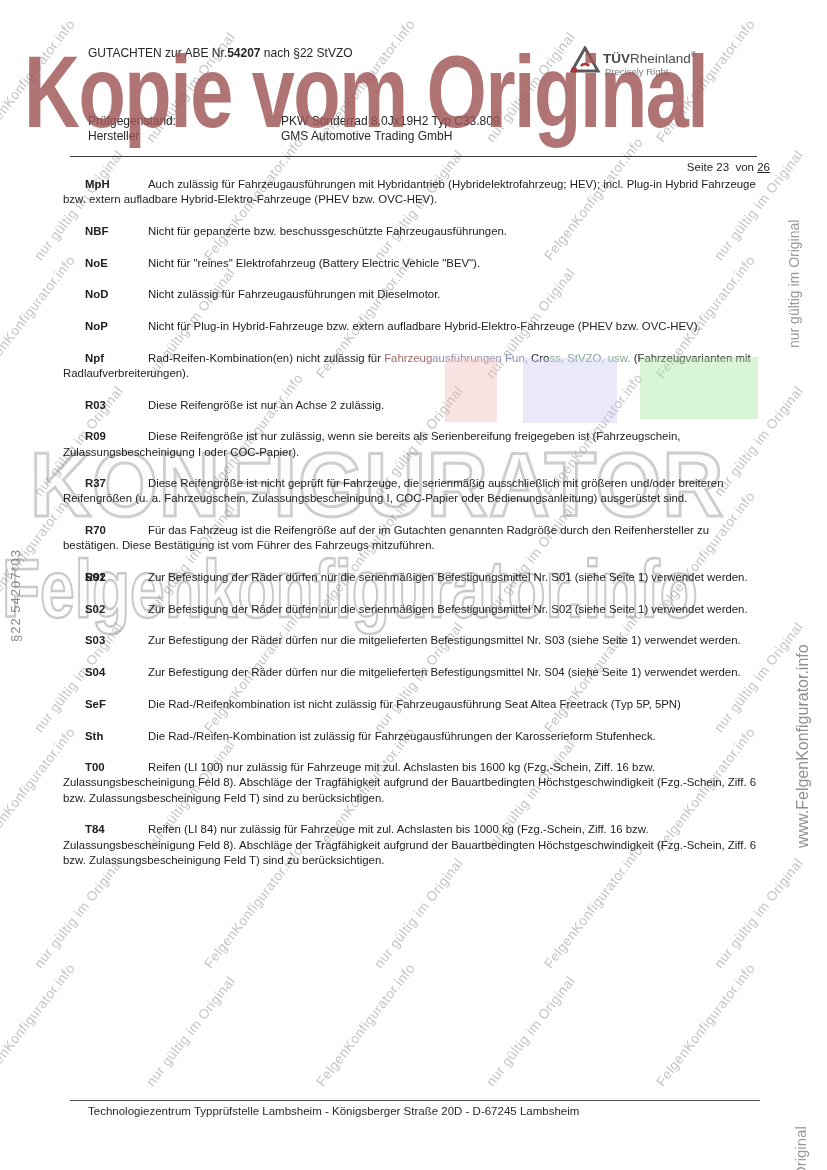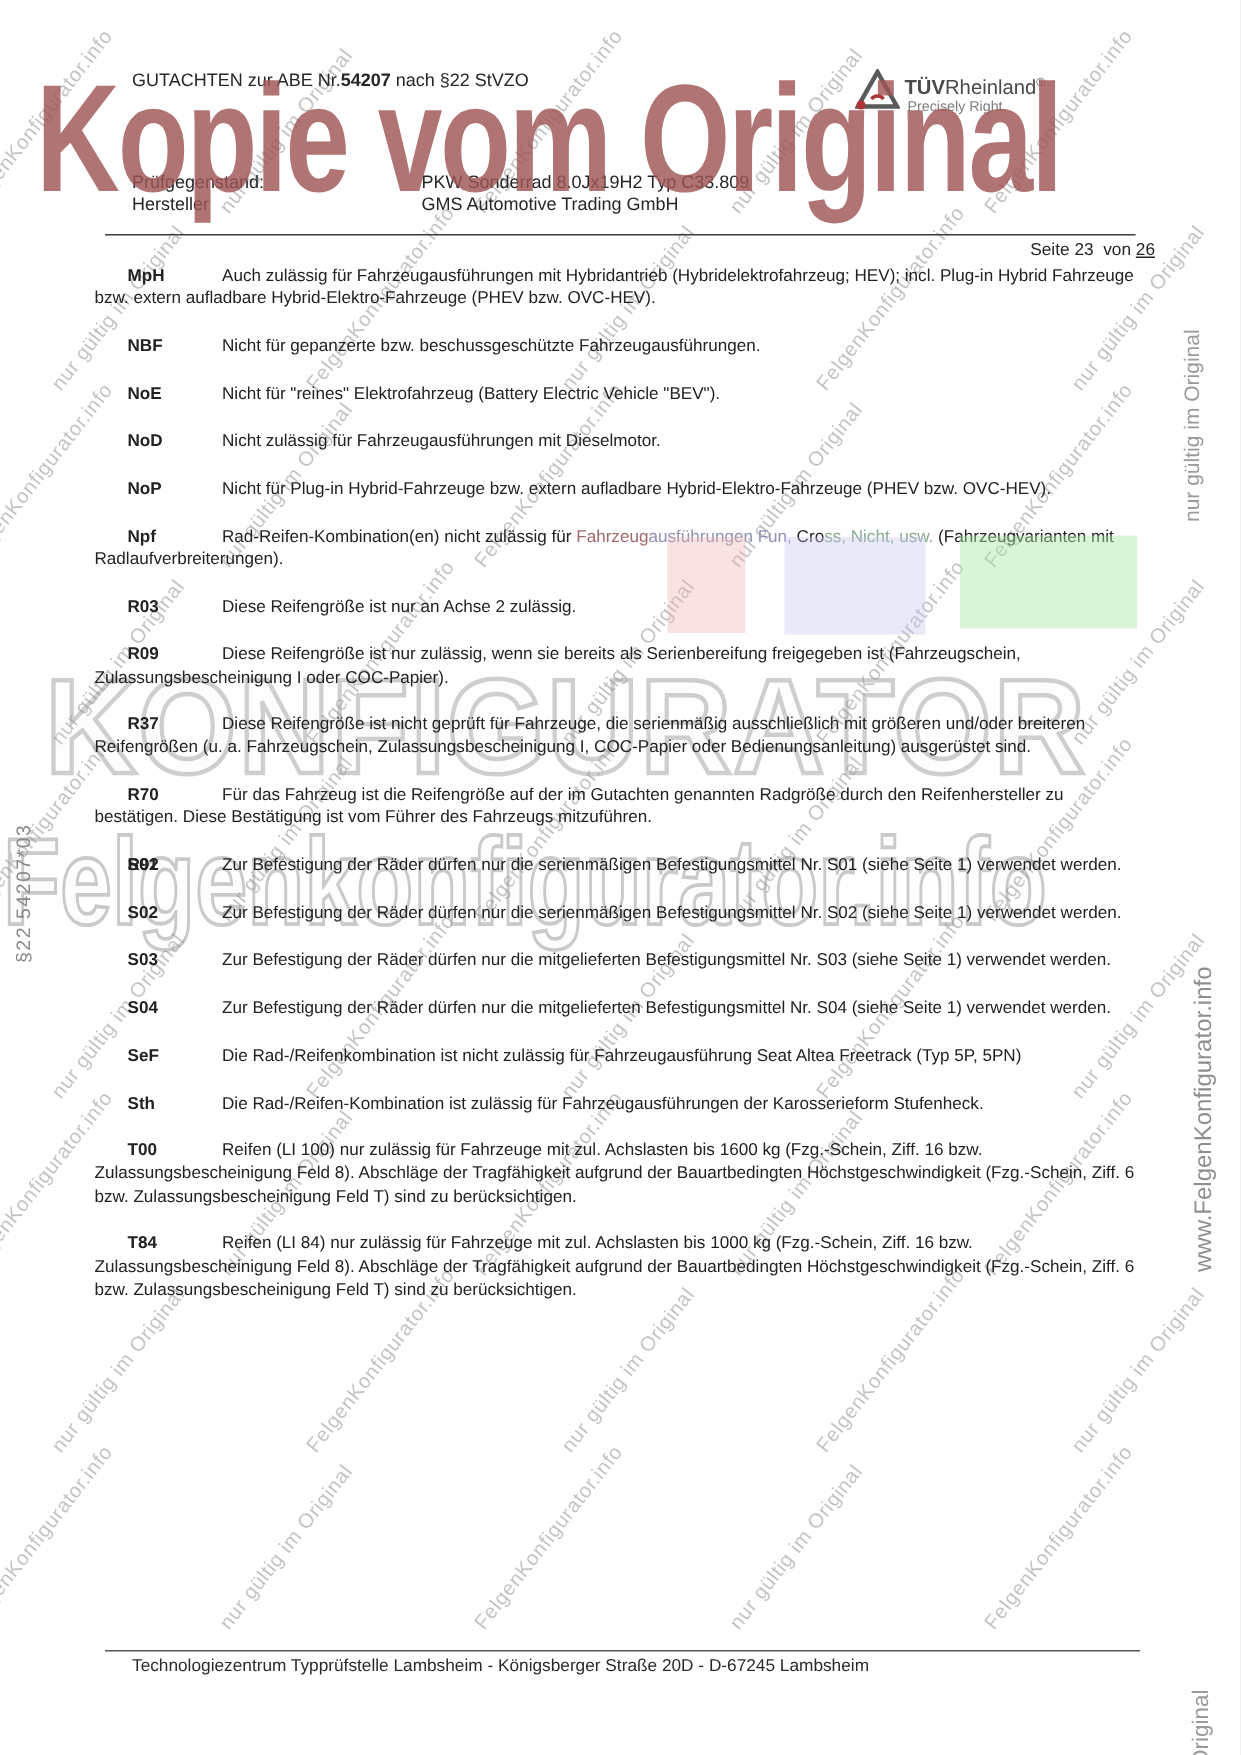--- a/index.html
+++ b/index.html
@@ -179,21 +179,21 @@
 
   <p class="section">
     <span class="code">NoD</span><span class="txt">Nicht zulässig für Fahrzeugausführungen mit Dieselmotor.</span>
   </p>
 
   <p class="section">
     <span class="code">NoP</span><span class="txt">Nicht für Plug-in Hybrid-Fahrzeuge bzw. extern aufladbare Hybrid-Elektro-Fahrzeuge (PHEV bzw. OVC-HEV).</span>
   </p>
 
   <p class="section">
-    <span class="code">Npf</span><span class="txt"><span>Rad-Reifen-Kombination(en) nicht zulässig für </span><span style="color: rgb(160, 106, 106);">Fahrzeug</span><span style="color: rgb(141, 146, 181);">ausführungen Fun,</span><span> Cro</span><span style="color: rgb(134, 170, 140);">ss, Nicht, usw.</span><span> (Fahrzeugvarianten mit Radlaufverbreiterungen).</span></span>
+    <span class="code">Npf</span><span class="txt"><span>Rad-Reifen-Kombination(en) nicht zulässig für </span><span style="color: rgb(160, 106, 106);">Fahrzeug</span><span style="color: rgb(141, 146, 181);">ausführungen Fun,</span><span> Cro</span><span style="color: rgb(134, 170, 140);">ss, StVZO, usw.</span><span> (Fahrzeugvarianten mit Radlaufverbreiterungen).</span></span>
   </p>
 
   <p class="section">
     <span class="code">R03</span><span class="txt">Diese Reifengröße ist nur an Achse 2 zulässig.</span>
   </p>
 
   <p class="section">
     <span class="code">R09</span><span class="txt">Diese Reifengröße ist nur zulässig, wenn sie bereits als Serienbereifung freigegeben ist (Fahrzeugschein, Zulassungsbescheinigung I oder COC-Papier).</span>
   </p>
 

